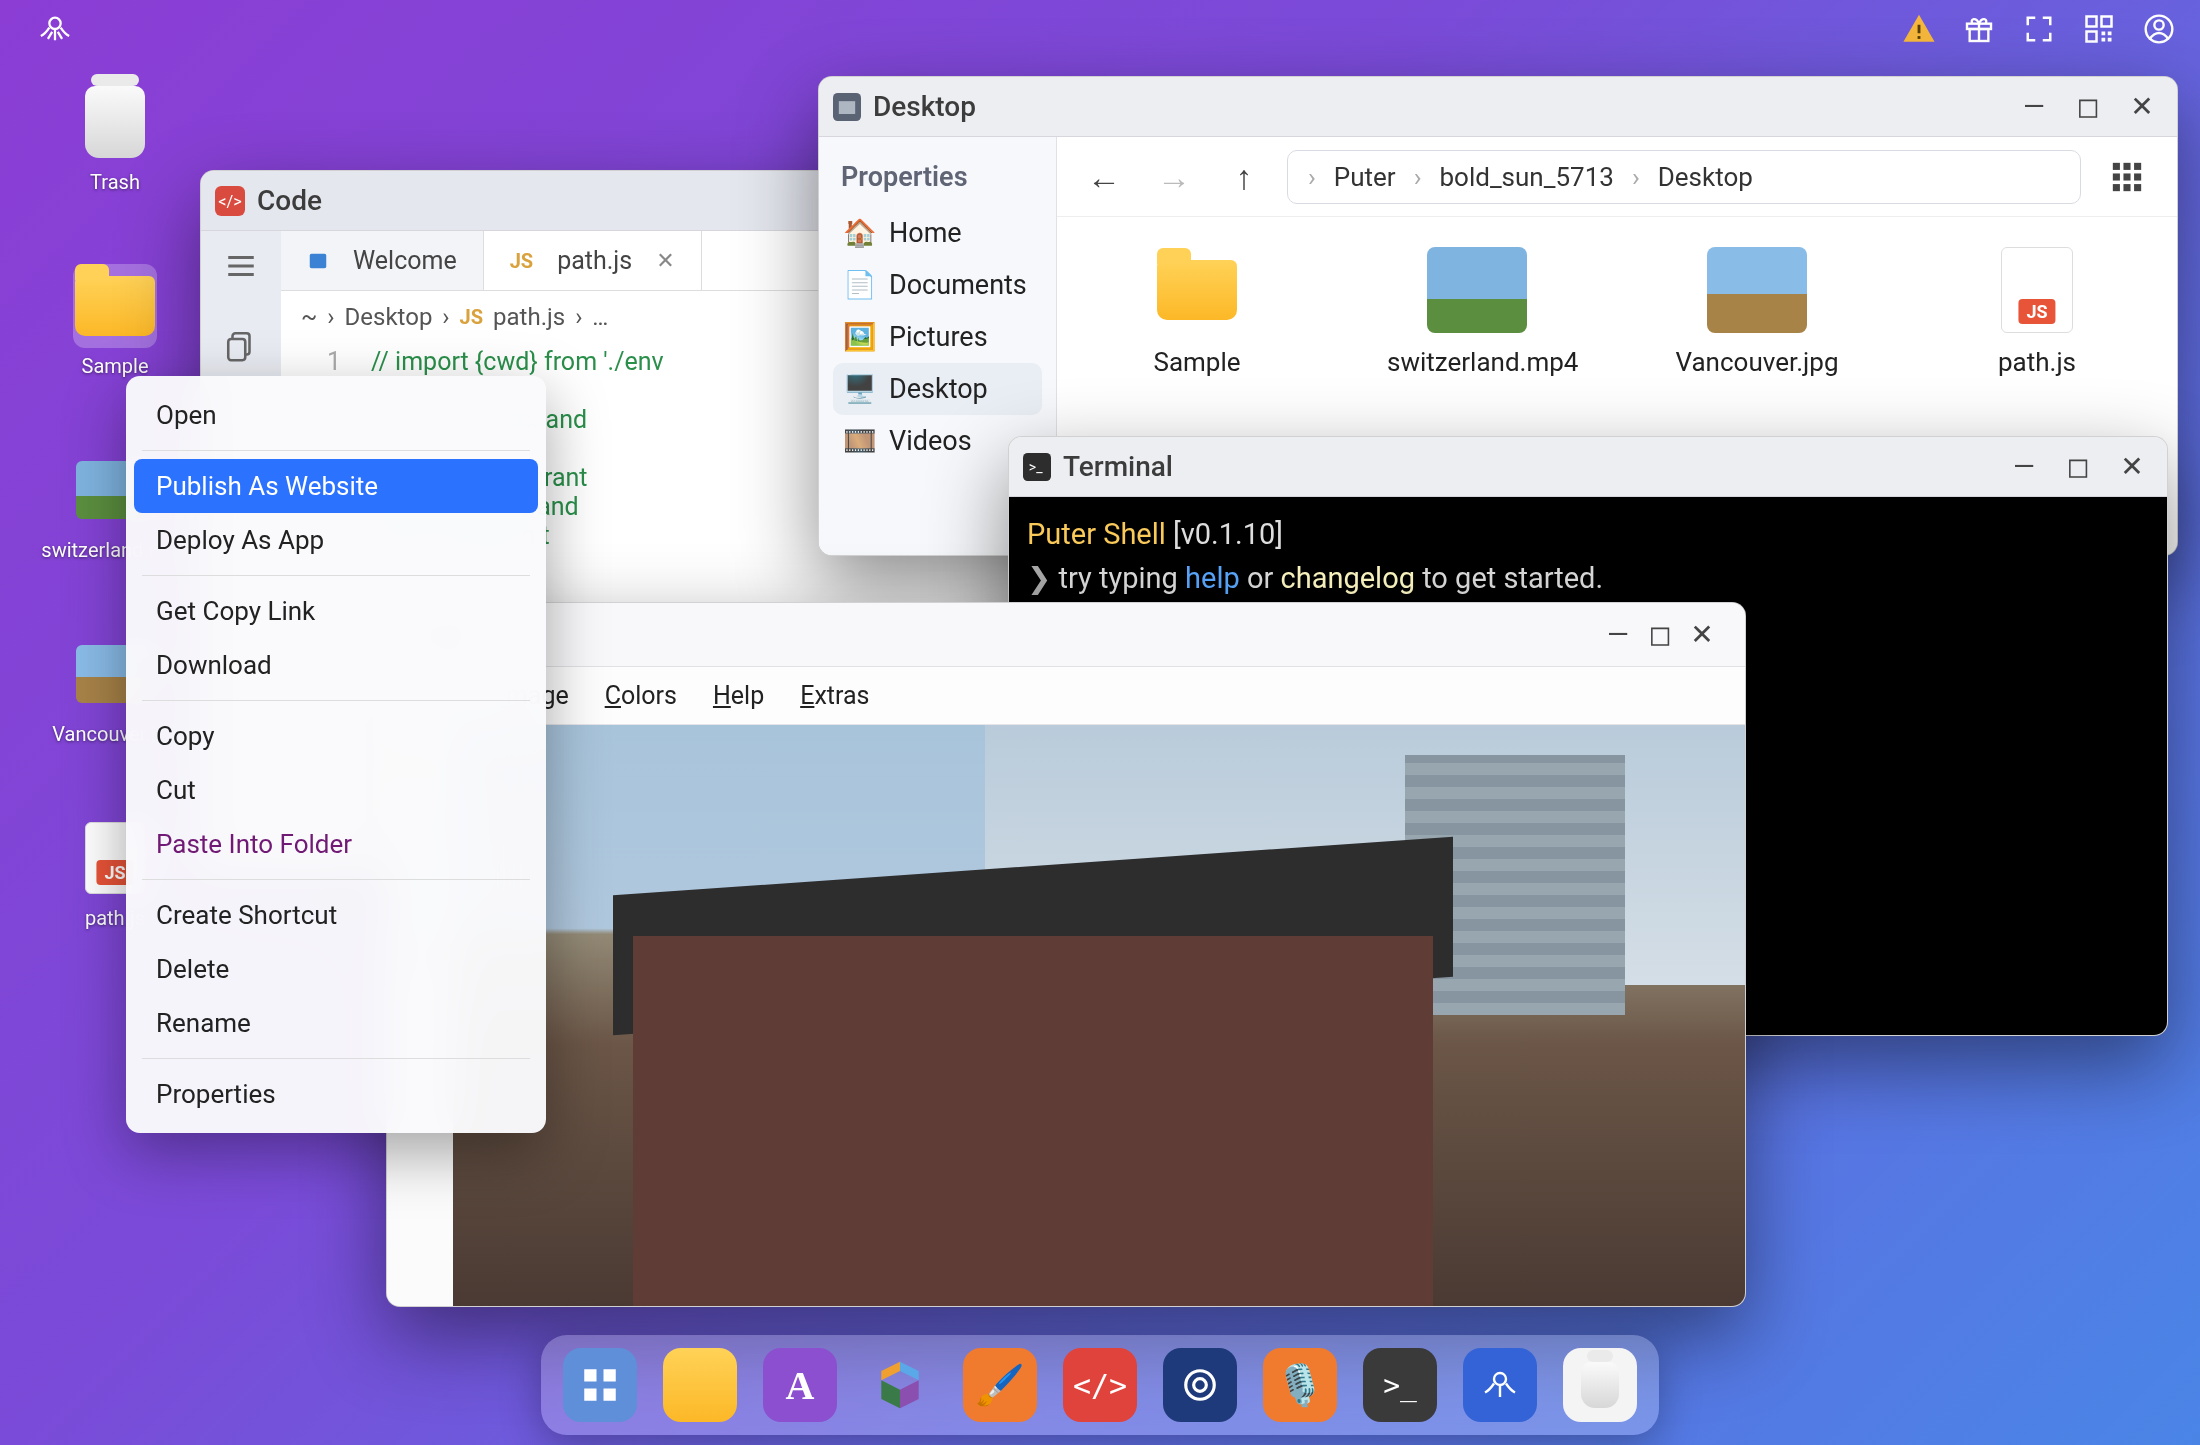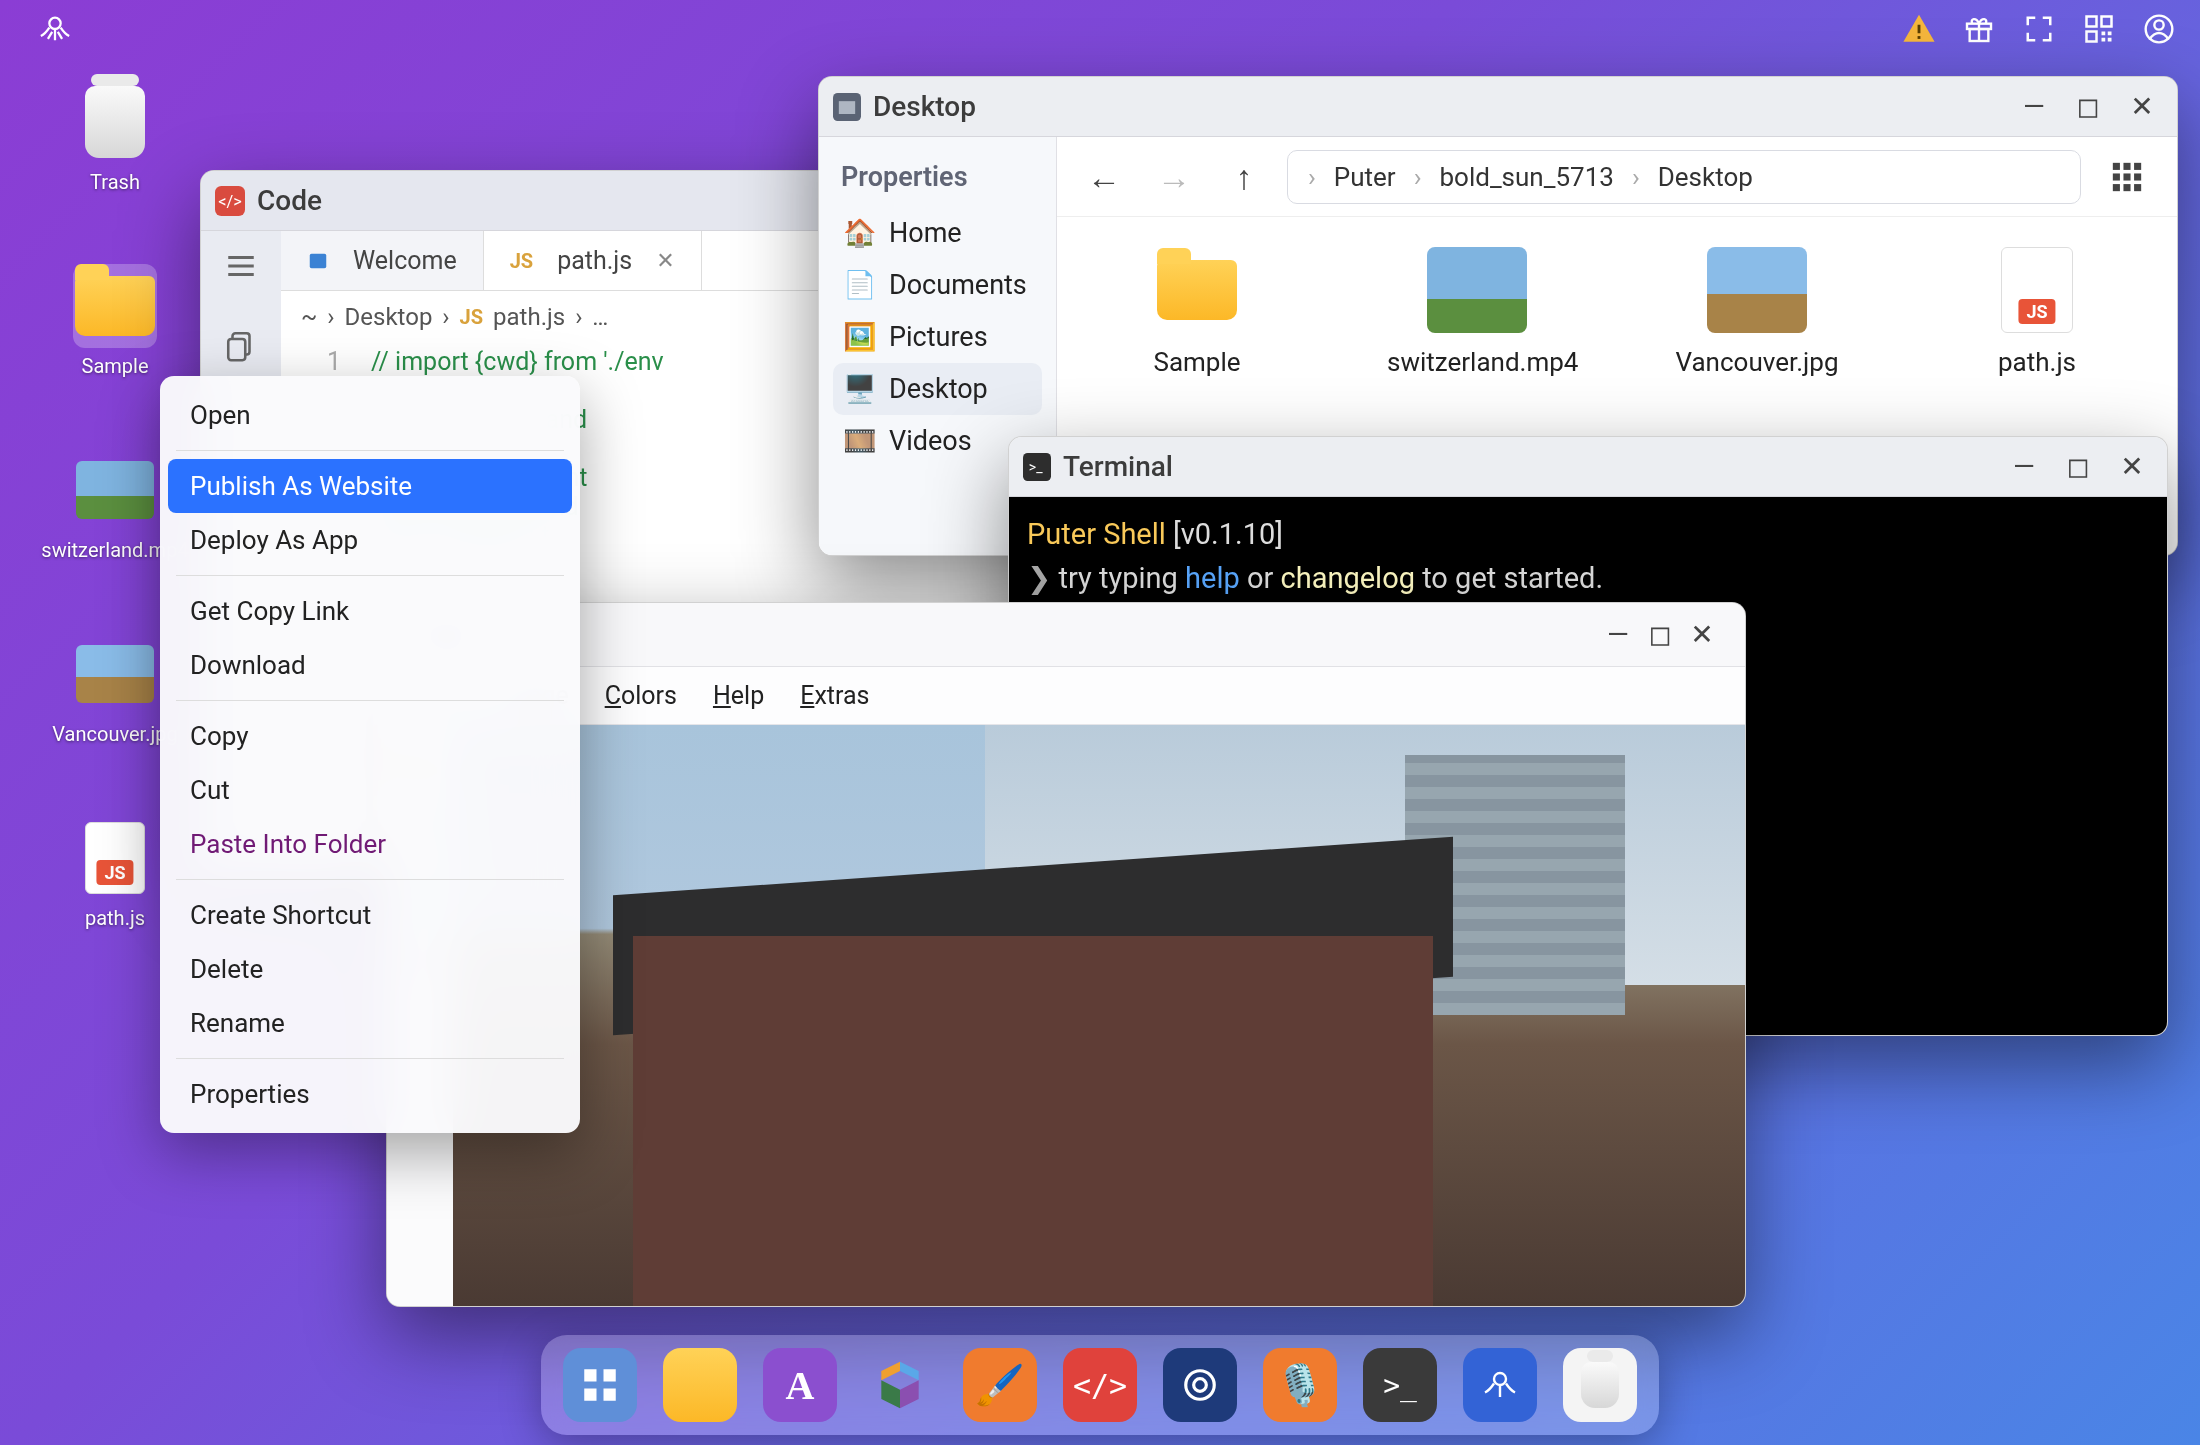--- a/index.html
+++ b/index.html
@@ -61,21 +61,21 @@
 .image-toolbar { height:58px; display:flex; align-items:center; gap:36px; padding:0 22px; background:#fdfdfe; font-size:25px; color:#222; border-bottom:1px solid #e5e5e9;}
 .image-toolbar span { cursor:pointer; }
 .image-body { display:flex; height:calc(100% - 122px); }
 .paint-tools { width:66px; background:#fbfbfc; display:flex; flex-direction:column; align-items:center; gap:28px; padding-top:24px;}
 .paint-tools .tool { width:36px; height:36px; cursor:pointer; font-size:30px; display:flex; align-items:center; justify-content:center;}
 .canvas { flex:1; background:linear-gradient(180deg,#a8c4db 0%,#b0c8de 35%,#938a76 36%,#6b5647 55%,#4a3a33 100%); position:relative; overflow:hidden;}
 .bldg-sky { position:absolute; right:0; top:0; width:760px; height:260px; background:linear-gradient(180deg,#b9cbda,#d4dee6);}
 .bldg-tower { position:absolute; right:120px; top:30px; width:220px; height:260px; background:repeating-linear-gradient(0deg,#97a6af 0 12px,#8795a0 12px 24px);}
 .bldg-house { position:absolute; left:180px; bottom:0; width:800px; height:370px; background:#5f3d36;}
 .bldg-roof { position:absolute; left:160px; bottom:300px; width:840px; height:140px; background:#2d2d2e; transform:skewY(-4deg);}
-.ctx-menu { position:absolute; left:126px; top:376px; width:420px; background:rgba(250,250,252,.97); border-radius:14px; box-shadow:0 20px 60px rgba(0,0,0,.35); padding:12px 0; backdrop-filter:blur(20px);margin-left:34px;}
+.ctx-menu { position:absolute; left:126px; top:376px; width:420px; background:rgba(250,250,252,.97); border-radius:14px; box-shadow:0 20px 60px rgba(0,0,0,.35); padding:12px 0; backdrop-filter:blur(20px);}
 .ctx-item { padding:12px 30px; font-size:26px; color:#222; cursor:pointer; }
 .ctx-item.highlight { background:#2b72ff; color:#fff; border-radius:8px; margin:0 8px; padding:12px 22px;}
 .ctx-item.disabled { color:#701a75; cursor:default; }
 .ctx-sep { height:1px; background:#ddd; margin:8px 16px; }
 .dock { position:absolute; bottom:10px; left:50%; transform:translateX(-50%); height:100px; background:rgba(255,255,255,.22); border-radius:26px; display:flex; align-items:center; padding:0 22px; gap:26px; backdrop-filter:blur(12px); box-shadow:0 10px 40px rgba(0,0,0,.3);}
 .dock .dapp { width:74px; height:74px; border-radius:18px; cursor:pointer; display:flex; align-items:center; justify-content:center; font-size:40px; color:#fff;}
 .folder-glyph { width:80px; height:60px; background:linear-gradient(180deg,#ffd257,#fcb827); border-radius:6px 6px 10px 10px; position:relative;}
 .folder-glyph::before { content:""; position:absolute; top:-12px; left:0; width:34px; height:16px; background:#ffd257; border-radius:6px 6px 0 0;}
 .trash-glyph { width:60px; height:72px; background:linear-gradient(180deg,#fafafa,#d7d7d7); border-radius:10px 10px 14px 14px; position:relative;}
 .trash-glyph::before { content:""; position:absolute; top:-12px; left:6px; right:6px; height:12px; background:#eaeaea; border-radius:8px;}

